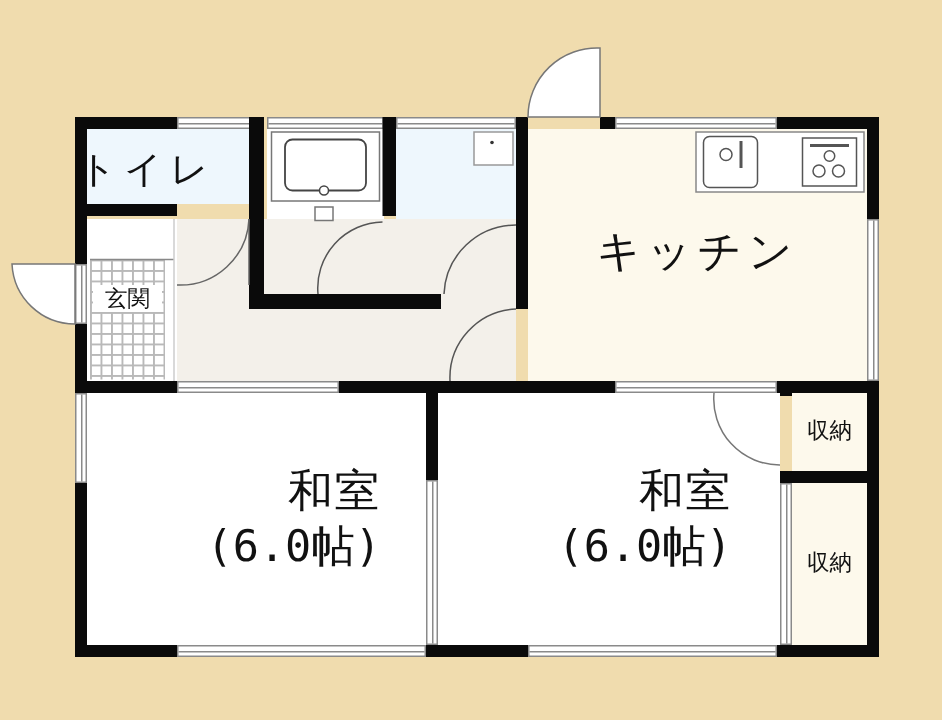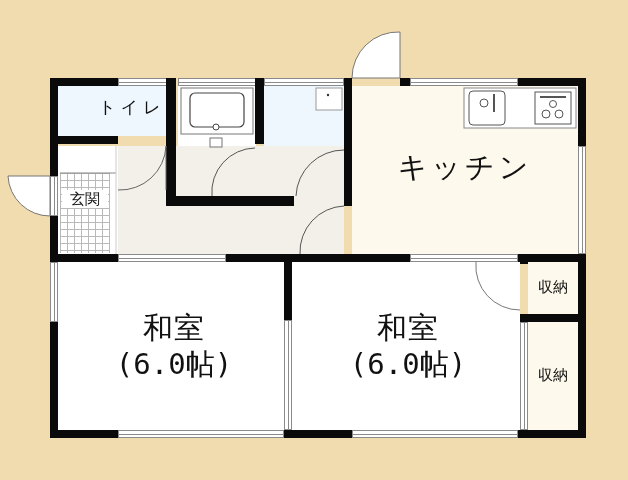--- a/index.html
+++ b/index.html
@@ -12,21 +12,21 @@
     .abs { position: absolute; box-sizing: border-box; }
     .wall { position: absolute; background: #0a0a0a; }
     .room { position: absolute; }
     .win { position: absolute; background: #fff; border: 1px solid #8a8a8a; box-sizing: border-box; }
     .win.h::after { content: ""; position: absolute; left: 0; right: 0; top: 50%; border-top: 1px solid #8a8a8a; }
     .win.v::after { content: ""; position: absolute; top: 0; bottom: 0; left: 50%; border-left: 1px solid #8a8a8a; }
     .label {
       position: absolute; color: #111; text-align: center; white-space: nowrap;
       font-family: "DejaVu Sans", sans-serif;
     }
-    .big { font-size: 30px; line-height: 36px; letter-spacing: 1px; }
+    .big { font-size: 30px; line-height: 36px; letter-spacing: 1px; text-align: right; }
     .big .sub { display: block; font-family: "DejaVu Sans Mono", monospace; font-size: 29px; letter-spacing: 0; }
     .mid { font-size: 28px; letter-spacing: 4px; }
     .tiny { font-size: 15px; }
     svg { position: absolute; overflow: visible; }
   </style>
 </head>
 <body>
 
 <div class="room" style="left:58px;top:86px;width:110px;height:50px;background:#eef7fd;"></div>
 <div class="room" style="left:178px;top:86px;width:78px;height:110px;background:#fff;"></div>
@@ -114,21 +114,21 @@
   <rect x="535" y="92" width="36" height="32" fill="#fff" stroke="#555"></rect>
   <line x1="540" y1="97" x2="566" y2="97" stroke="#555" stroke-width="2"></line>
   <circle cx="553" cy="104" r="3.5" fill="#fff" stroke="#555"></circle>
   <circle cx="546" cy="114" r="4" fill="#fff" stroke="#555"></circle>
   <circle cx="559" cy="114" r="4" fill="#fff" stroke="#555"></circle>
 
   <line x1="60" y1="173" x2="116" y2="173" stroke="#888"></line>
   <line x1="116" y1="146" x2="116" y2="254" stroke="#ccc"></line>
 </svg>
 
-<div class="label mid" style="left:82px;top:96px;width:100px;font-size:17px;letter-spacing:5px;font-family:Liberation Serif, serif;">トイレ</div>
+<div class="label mid" style="left:48px;top:96px;width:100px;font-size:25px;letter-spacing:5px;font-family:Liberation Serif, serif;">トイレ</div>
 <div class="label mid" style="left:380px;top:148px;width:170px;font-size:29px;">キッチン</div>
 <div class="label tiny" style="left:62px;top:190px;width:46px;background:#fff;line-height:18px;">玄関</div>
 
 <div class="label big" style="left:94px;top:310px;width:160px;">
   <span>和室</span>
   <span class="sub">(6.0帖)</span>
 </div>
 <div class="label big" style="left:328px;top:310px;width:160px;">
   <span>和室</span>
   <span class="sub">(6.0帖)</span>

